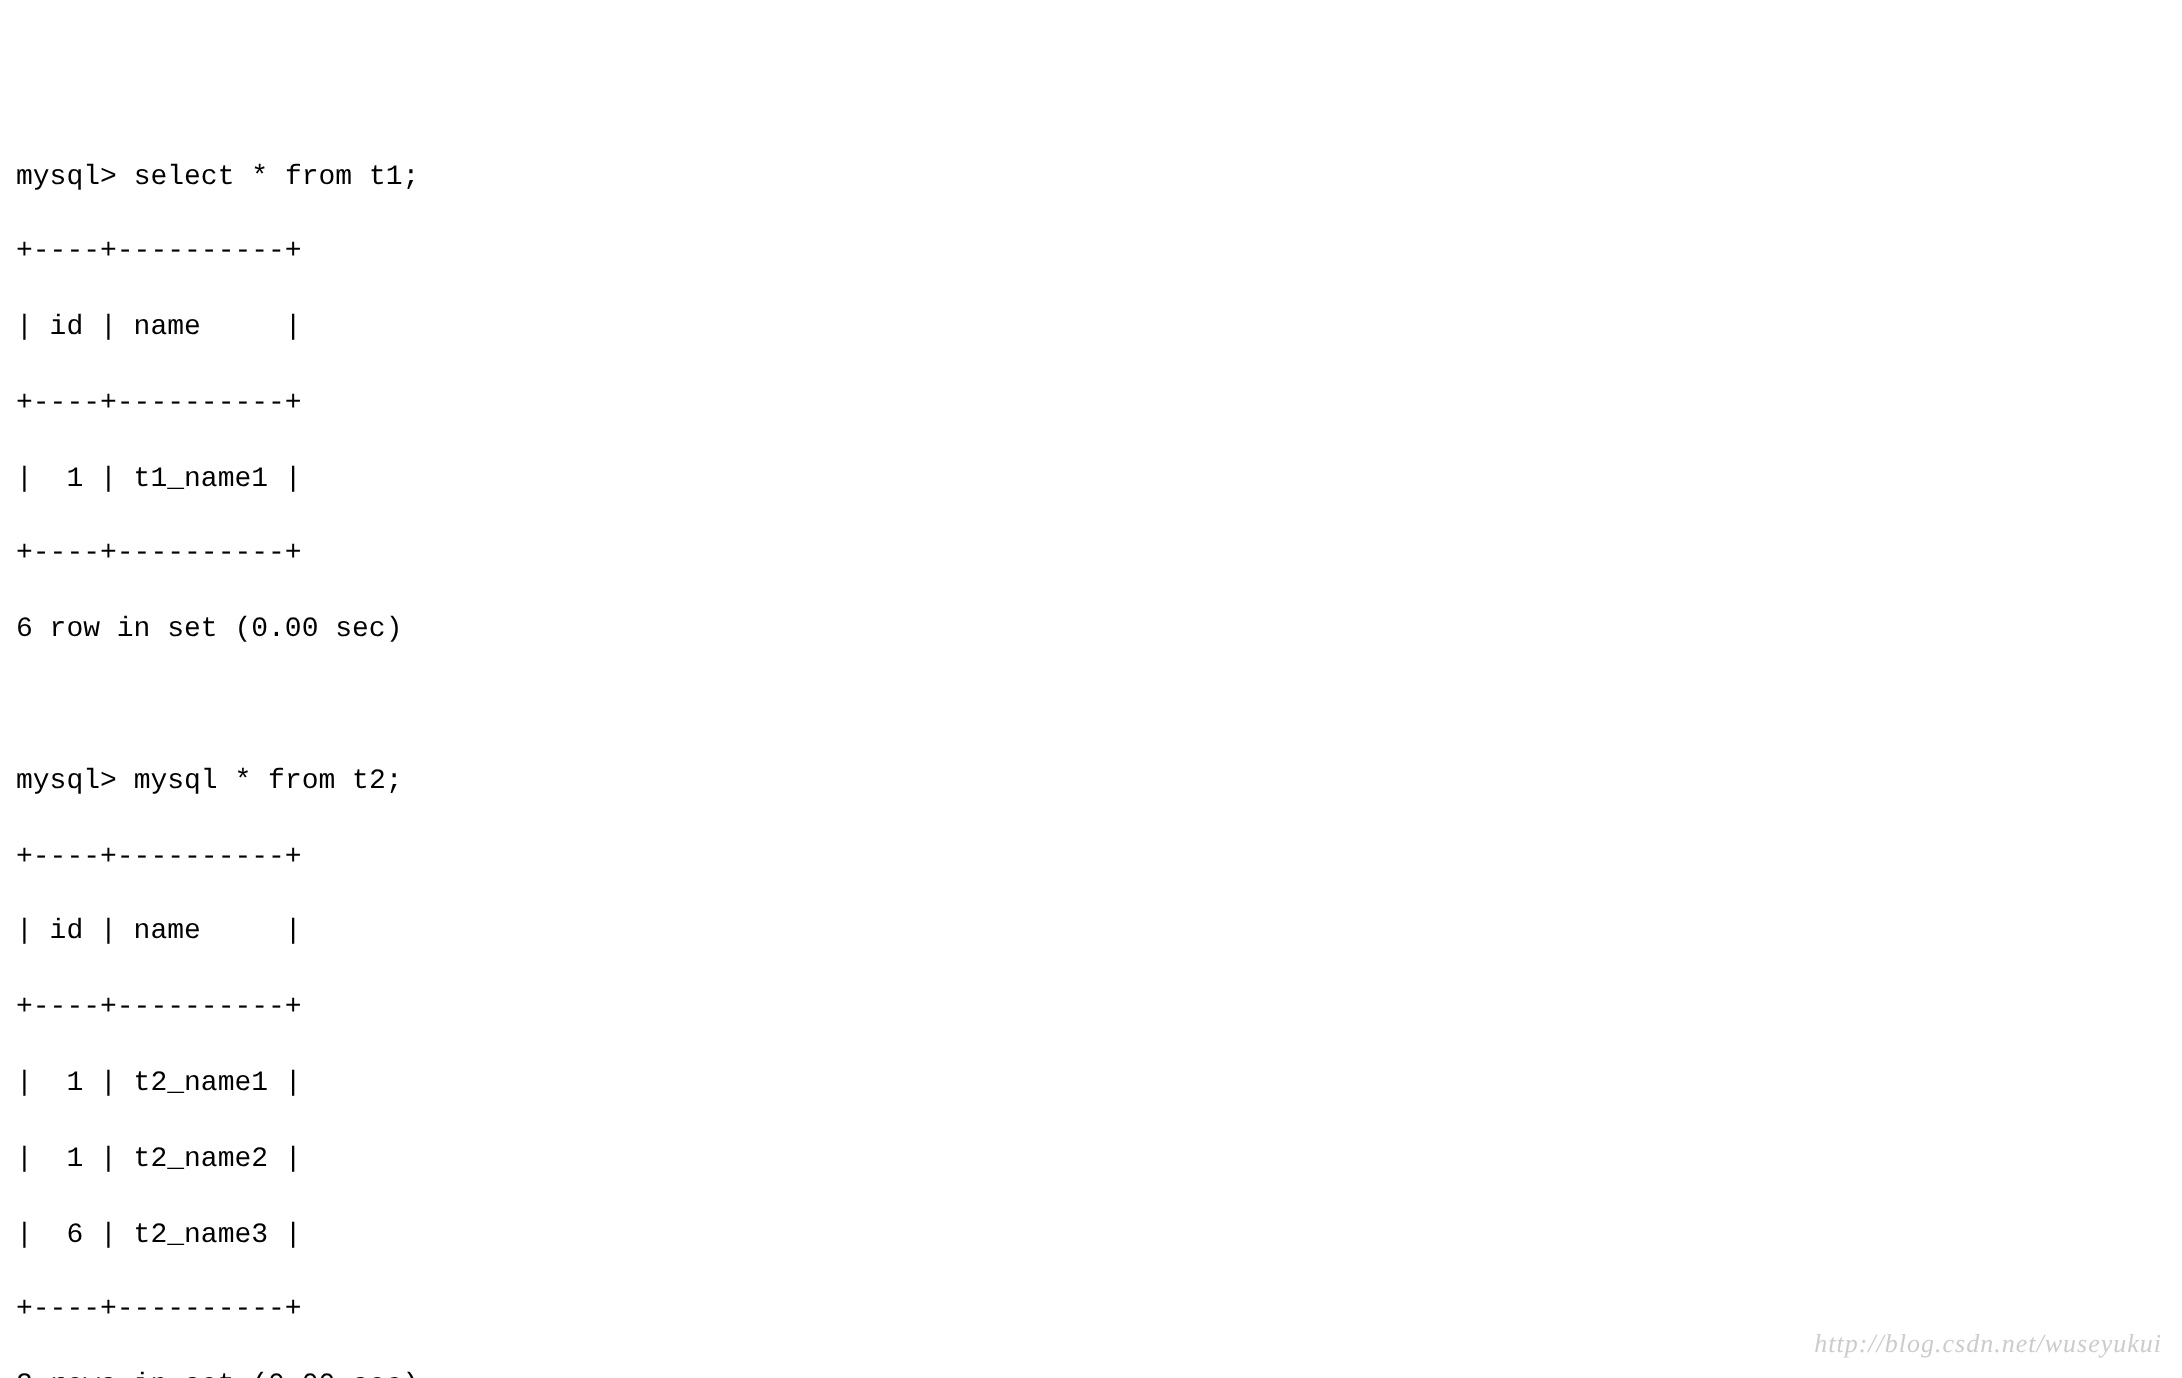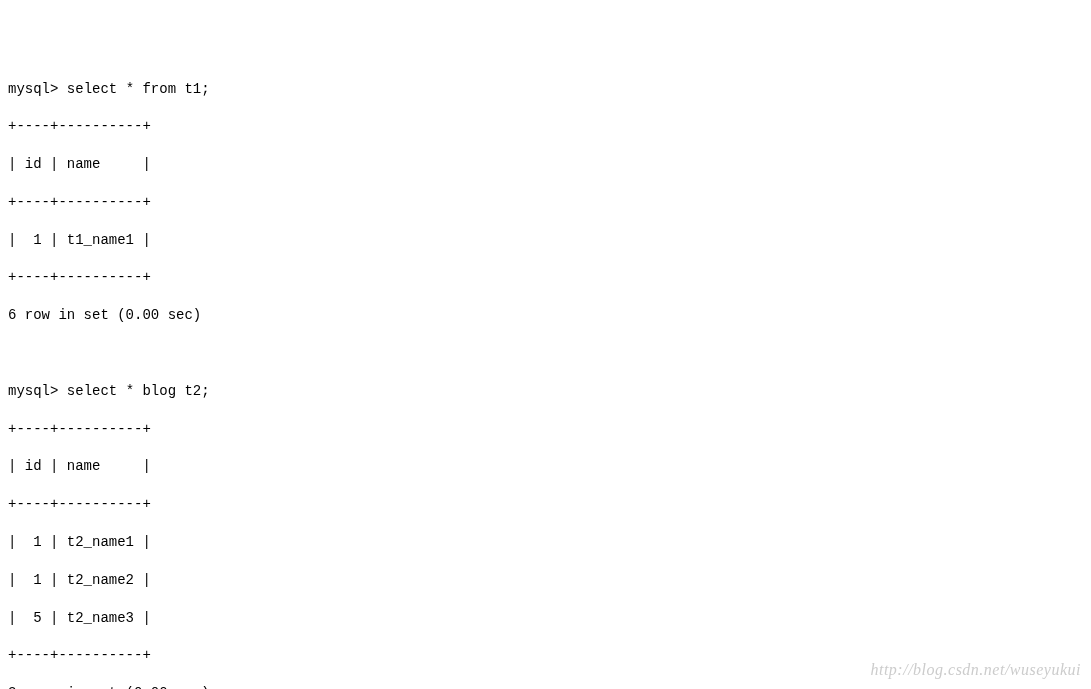--- a/index.html
+++ b/index.html
@@ -23,44 +23,44 @@
     .line {
       display: block;
     }
     .watermark {
       position: absolute;
       bottom: 8px;
       right: 10px;
       color: #cccccc;
       font-style: italic;
       font-family: "Times New Roman", serif;
-      font-size: 16px;
+      font-size: 13px;
       letter-spacing: 0.5px;
     }
   </style>
 </head>
 <body>
 
 
 
 <span class="line"><span>mysql&gt;</span> <span>select * from t1;</span></span>
 <span class="line">+----+----------+</span>
 <span class="line">| id | name     |</span>
 <span class="line">+----+----------+</span>
 <span class="line">|  1 | t1_name1 |</span>
 <span class="line">+----+----------+</span>
 <span class="line">6 row in set (0.00 sec)</span>
 <span class="line"> </span>
-<span class="line"><span>mysql&gt;</span> <span>select * blog t2;</span></span>
+<span class="line"><span>mysql&gt;</span> <span>mysql * from t2;</span></span>
 <span class="line">+----+----------+</span>
 <span class="line">| id | name     |</span>
 <span class="line">+----+----------+</span>
 <span class="line">|  1 | t2_name1 |</span>
 <span class="line">|  1 | t2_name2 |</span>
-<span class="line">|  5 | t2_name3 |</span>
+<span class="line">|  6 | t2_name3 |</span>
 <span class="line">+----+----------+</span>
 <span class="line">3 rows in set (0.00 sec)</span>
 
 
 
 
 
 
 
 

